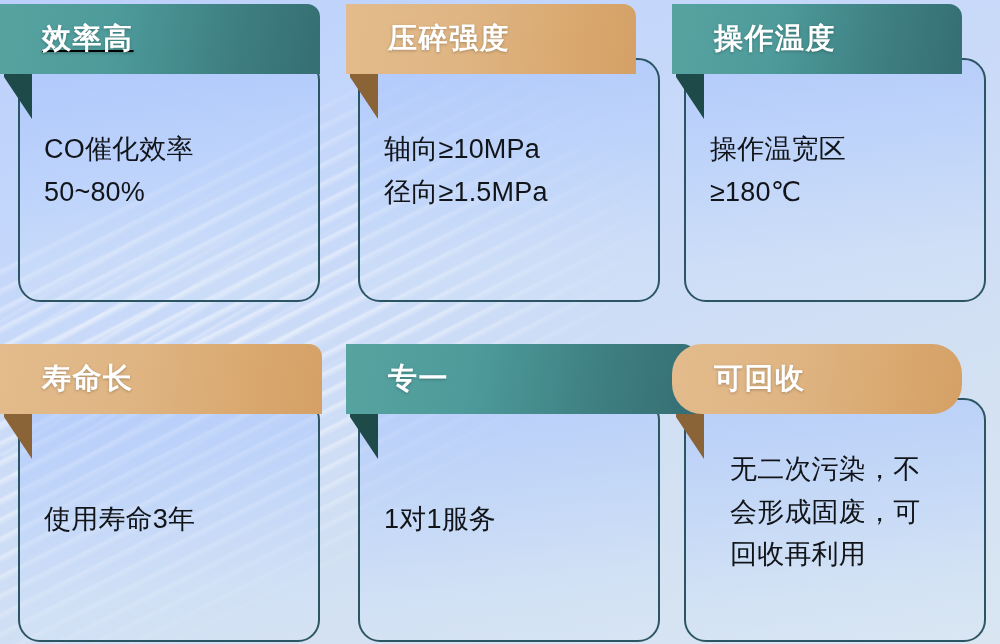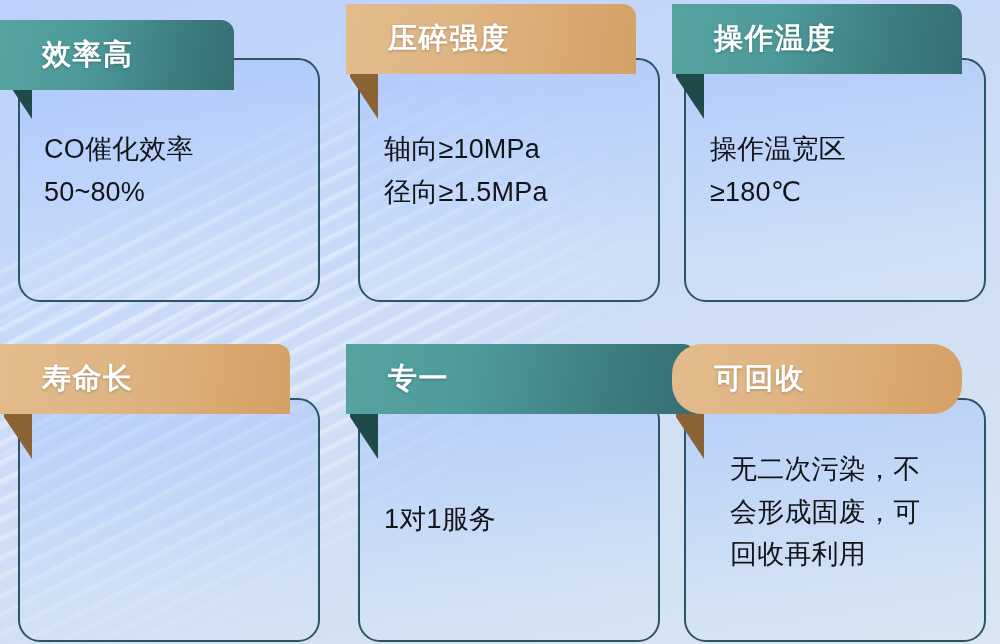--- a/index.html
+++ b/index.html
@@ -111,24 +111,24 @@
     font-weight: 700;
     letter-spacing: 1.5px;
     text-shadow: 0 1px 3px rgba(0,0,0,0.25);
   }
   .banner.teal {
     background: linear-gradient(100deg, #56a3a0 0%, #4e9b9b 35%, #3d7d80 75%, #356e73 100%);
   }
   .banner.tan {
     background: linear-gradient(100deg, #e3bb8c 0%, #dfb583 40%, #d9a86f 78%, #d4a066 100%);
   }
-  .banner.b1 { left: 0px;   top: 20px;   width: 234px; }
+  .banner.b1 { left: 0px;   top: 4px;   width: 320px; text-decoration: underline; }
   .banner.b2 { left: 346px; top: 4px;   width: 290px; }
   .banner.b3 { left: 672px; top: 4px;   width: 290px; }
-  .banner.b4 { left: 0px;   top: 344px; width: 290px; align-items: center; }
+  .banner.b4 { left: 0px;   top: 344px; width: 322px; align-items: center; }
   .banner.b5 { left: 346px; top: 344px; width: 350px; }
   .banner.b6 { left: 672px; top: 344px; width: 290px; border-radius: 30px; }
 
   
   .fold {
     position: absolute;
     width: 40px;
     height: 46px;
     z-index: 4;
   }
@@ -186,20 +186,21 @@
 
   <div class="card c4"></div>
   <div class="fold f4">
     <svg width="40" height="46" viewBox="0 0 40 46">
         <polygon points="0,0 28,0 28,46 0,4" fill="#8a6436"></polygon>
       </svg>
   </div>
   <div class="banner tan b4">
     <span class="banner-label">寿命长</span>
   </div>
+  <div class="card-body body-b4">使用寿命3年</div>
 
   <div class="card c5"></div>
   <div class="fold f5">
     <svg width="40" height="46" viewBox="0 0 40 46">
         <polygon points="0,0 28,0 28,46 0,4" fill="#1f4a4a"></polygon>
       </svg>
   </div>
   <div class="banner teal b5">
     <span class="banner-label">专一</span>
   </div>

